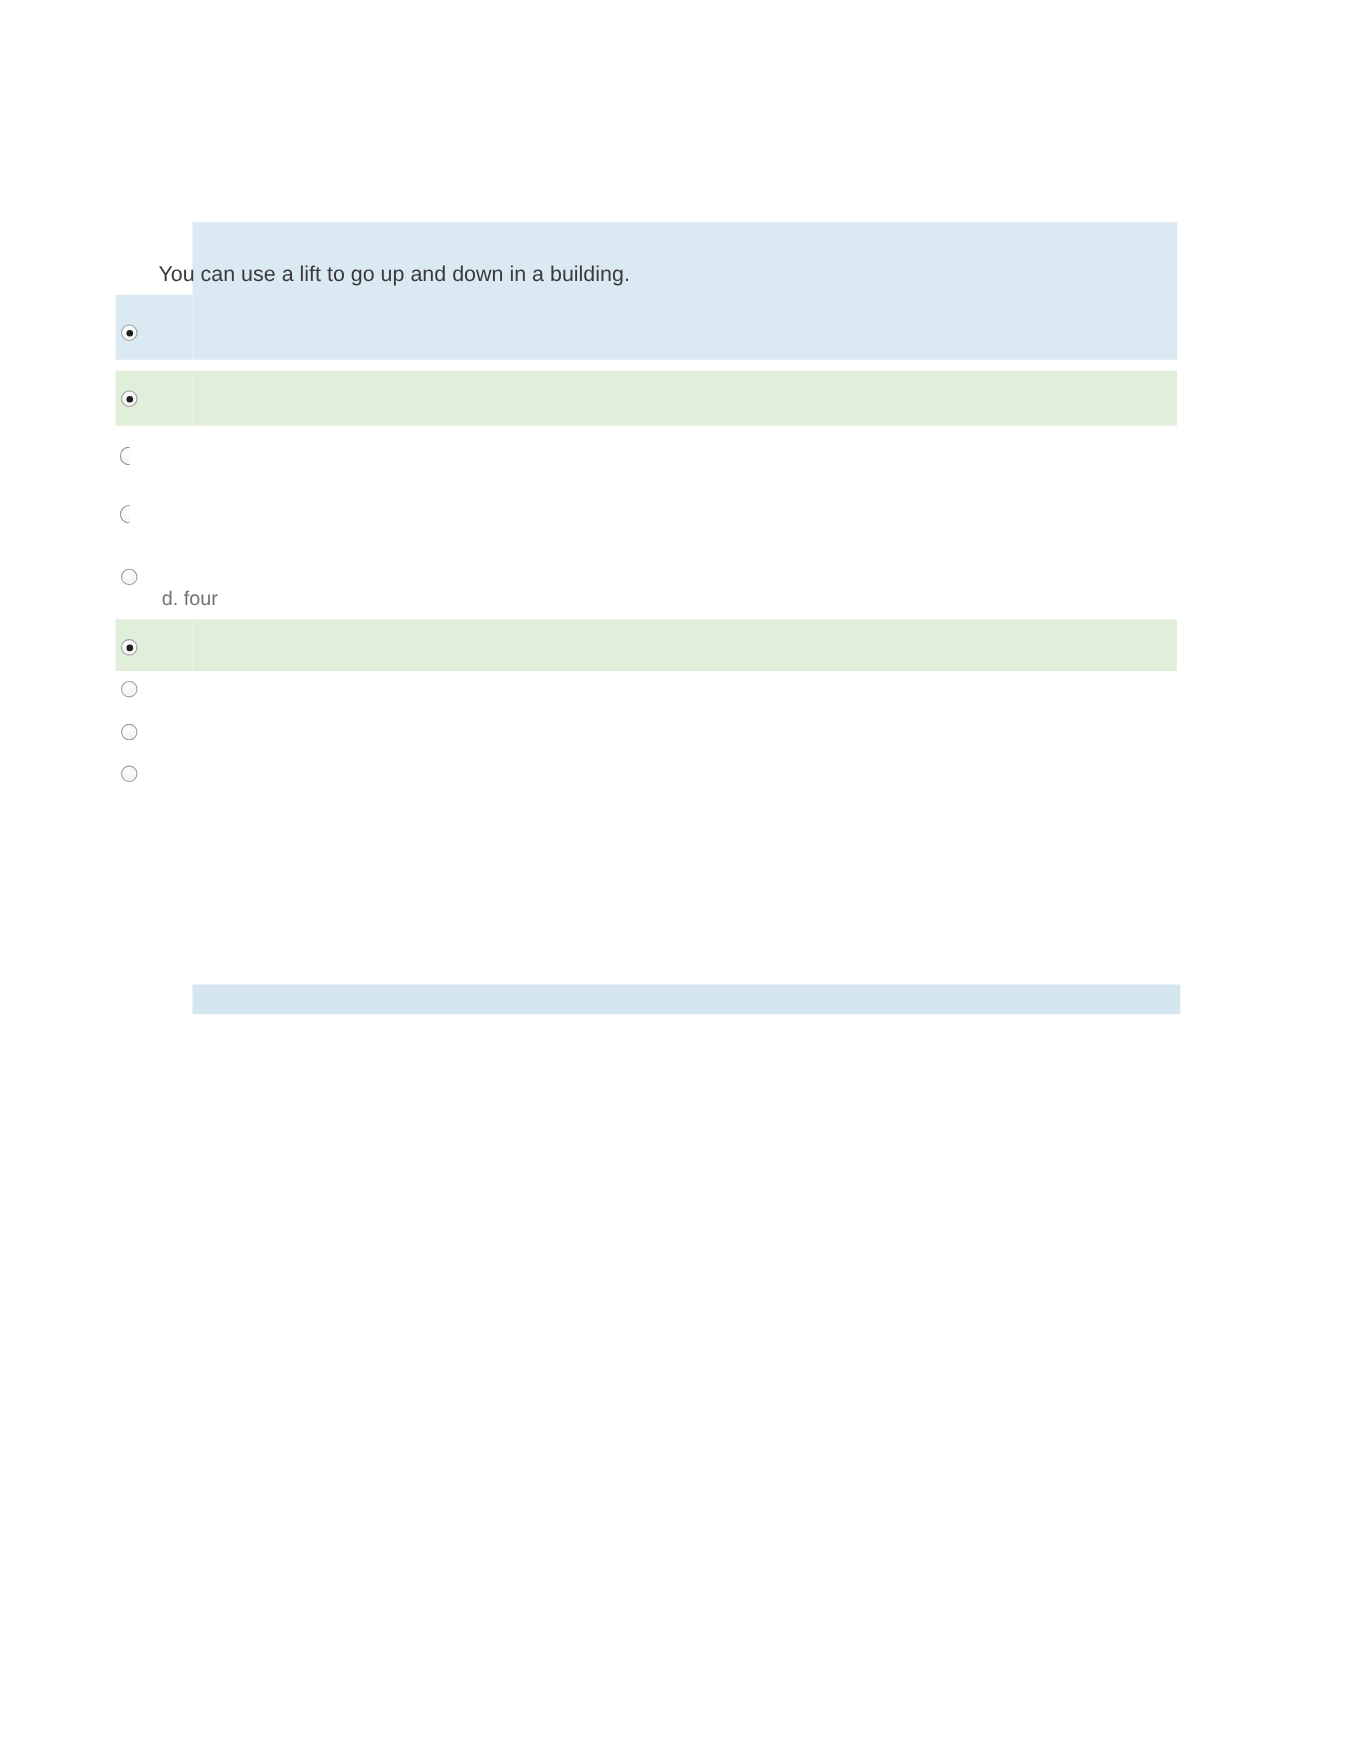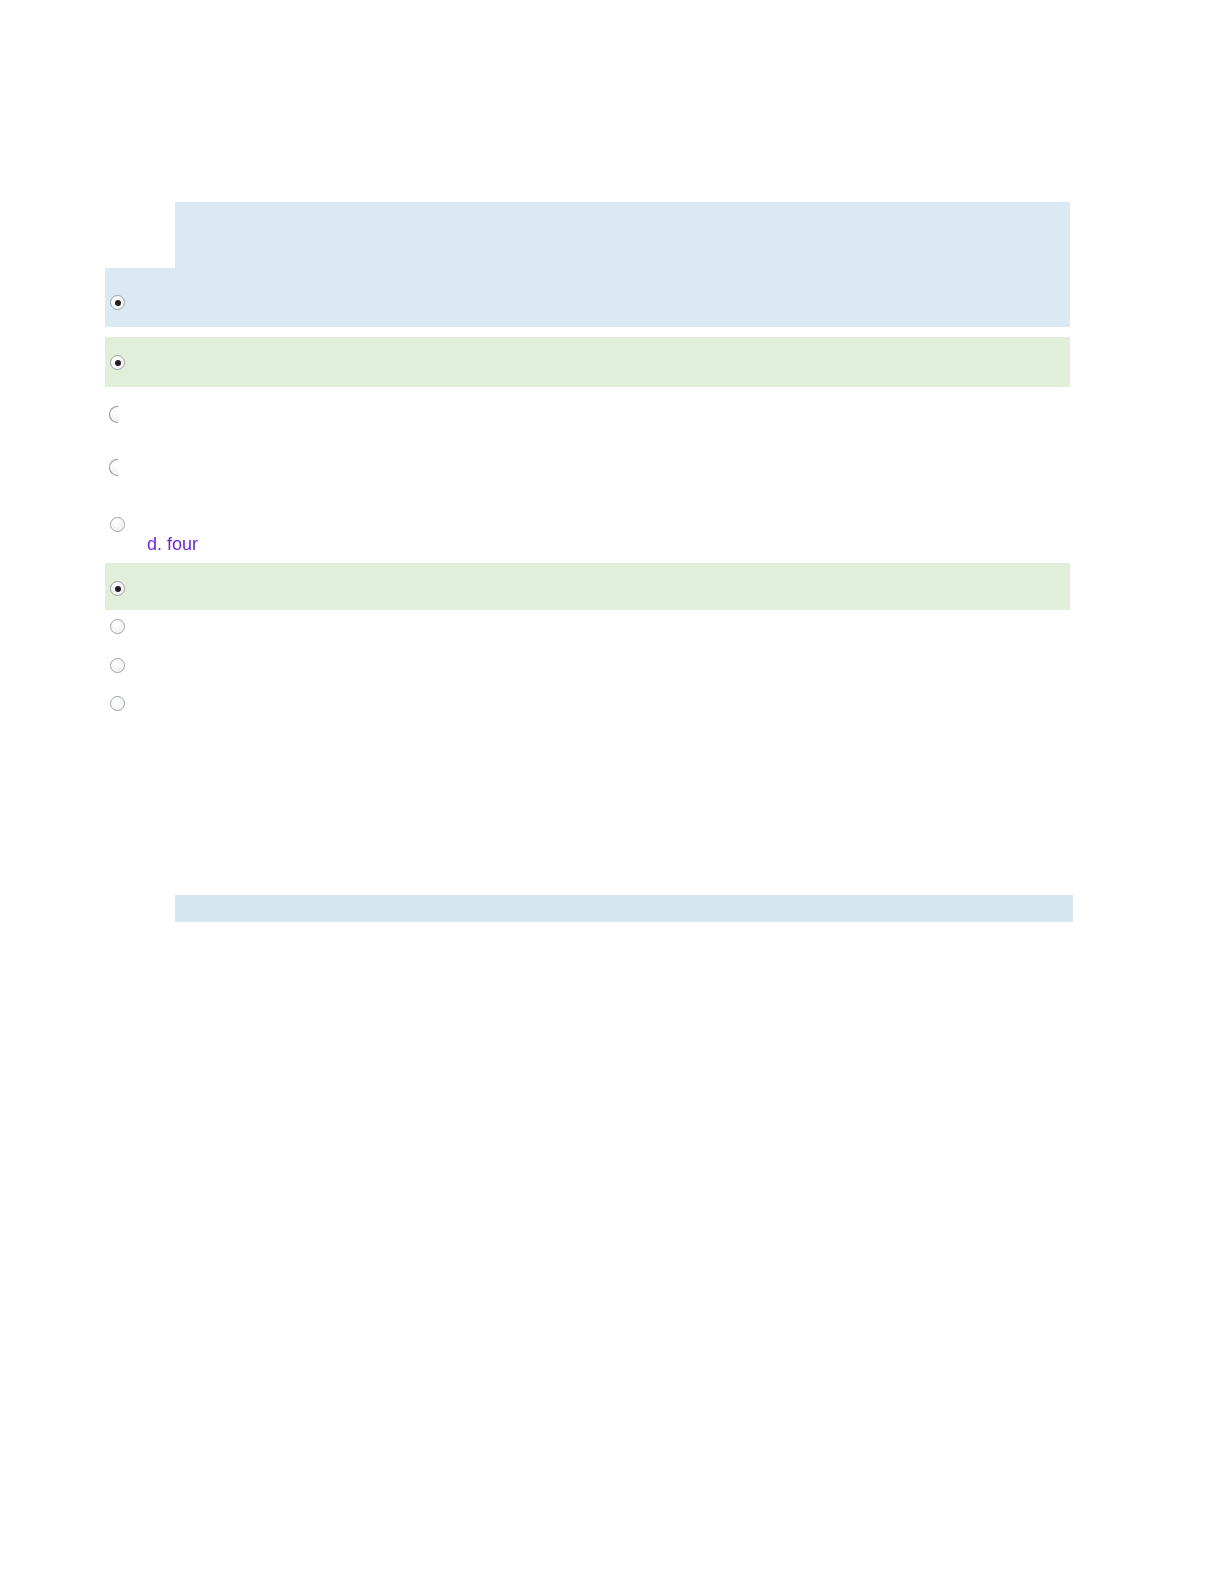--- a/index.html
+++ b/index.html
@@ -87,21 +87,21 @@
     top: 236px;
     font-size: 19.5px;
     line-height: 26px;
     color: #3a3a3a;
     white-space: nowrap;
   }
 
   .opt-text {
     position: absolute;
     font-size: 18px;
-    color: #6d28d9;
+    color: #737373;
     white-space: nowrap;
   }
   #opt-d-four {
     left: 147px;
     top: 534px;
   }
 
   
   .radio {
     position: absolute;
@@ -151,20 +151,21 @@
   #radio-9 { left: 110px; top: 696px; }
 </style>
 </head>
 <body>
 
 <div class="page">
 
   <div class="band blue" id="stem-band"></div>
   <div class="band-left blue" id="stem-band-left"></div>
 
+  <div class="stem-text">You can use a lift to go up and down in a building.</div>
 
   <div class="band green" id="band-a"></div>
   <div class="band-left green" id="band-a-left"></div>
 
   <div class="band green" id="band-b"></div>
   <div class="band-left green" id="band-b-left"></div>
 
   <div class="radio checked" id="radio-1"></div>
   <div class="radio checked" id="radio-2"></div>
   <div class="radio clipped" id="radio-3"></div>

